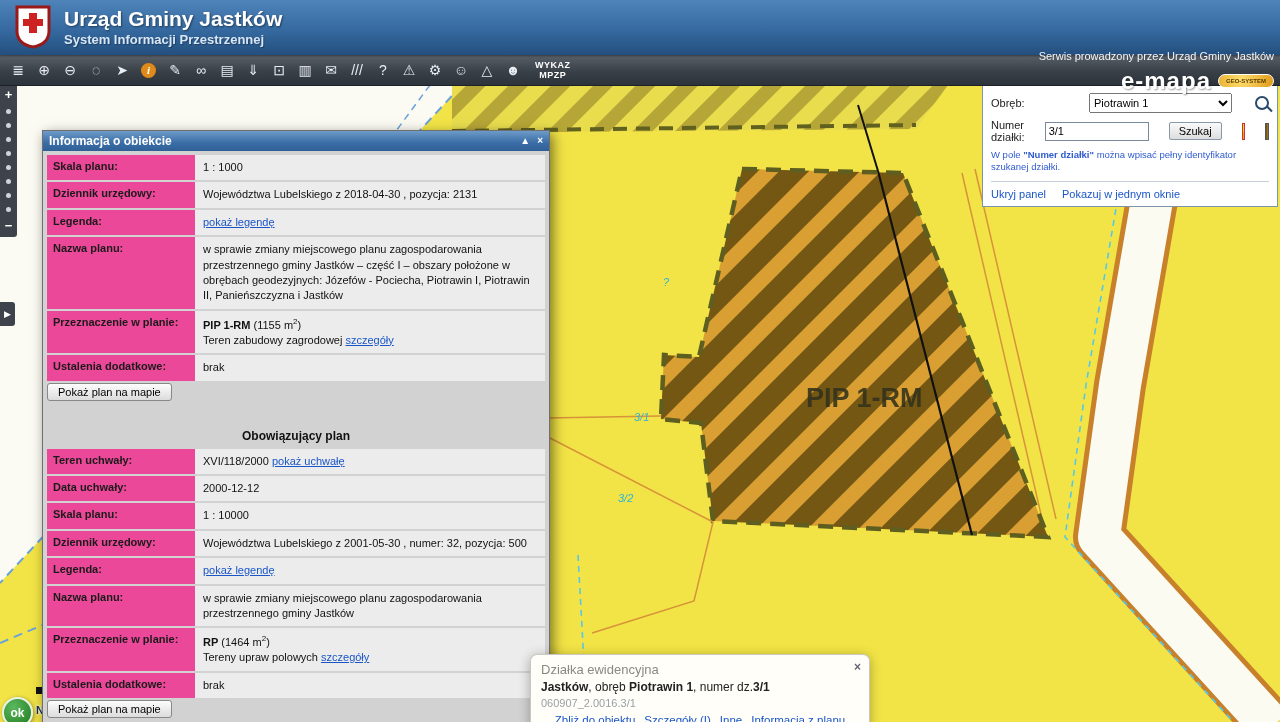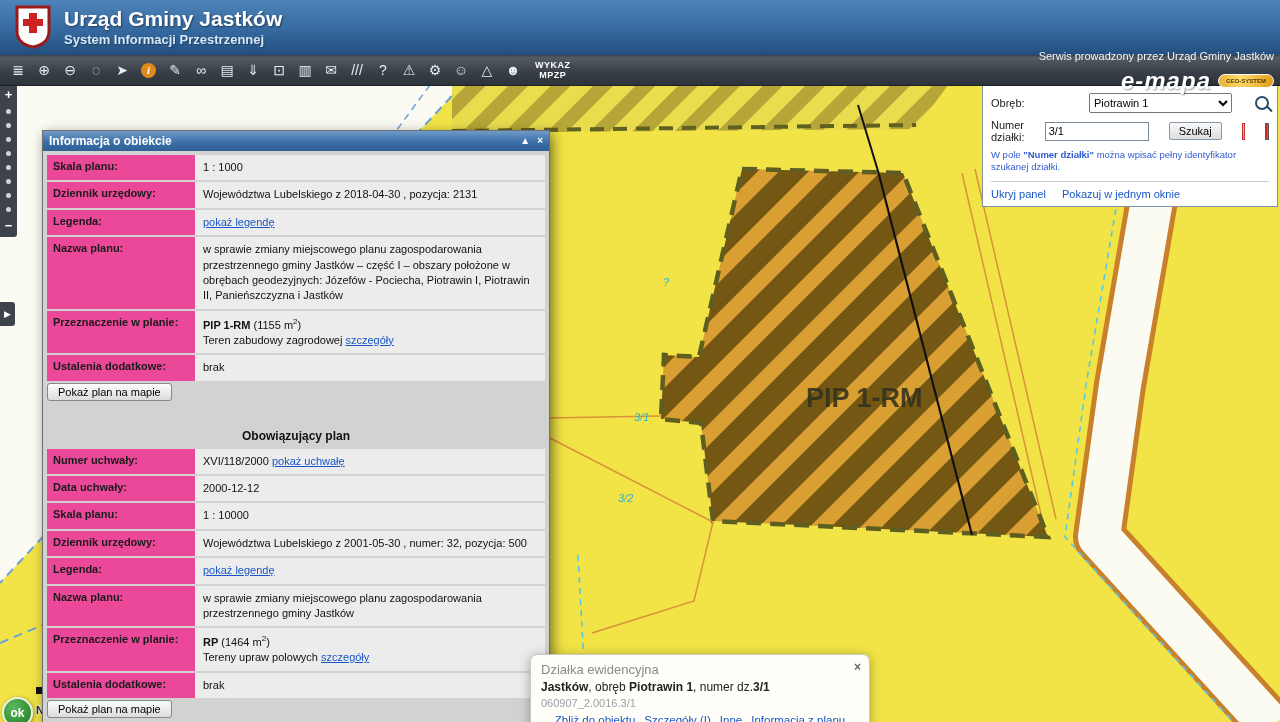--- a/index.html
+++ b/index.html
@@ -10,21 +10,21 @@
   
   .header{position:absolute;left:0;top:0;width:1280px;height:55px;z-index:10;
           background:linear-gradient(180deg,#4e84ba 0%,#35699f 55%,#234f7e 100%);
           box-shadow:0 1px 2px rgba(0,0,0,.4);}
   .brand{display:flex;align-items:center;gap:12px;padding:5px 0 0 14px;}
   .site-title{font-size:21px;font-weight:bold;color:#fff;text-shadow:1px 1px 2px rgba(0,0,0,.45);}
   .site-subtitle{font-size:13px;font-weight:bold;color:#d7e7f8;margin-top:1px;text-shadow:1px 1px 1px rgba(0,0,0,.3);}
   .header-right{position:absolute;right:6px;top:4px;text-align:right;margin-top:46px;}
   .service-note{font-size:11px;color:#f2f6fb;}
   .logo-row{display:flex;align-items:center;justify-content:flex-end;gap:7px;margin-top:5px;}
-  .emapa{font-size:24px;font-weight:bold;color:#fff;letter-spacing:1px;cursor:pointer;text-shadow:1px 1px 2px rgba(0,0,0,.4);font-style:italic;}
+  .emapa{font-size:24px;font-weight:bold;color:#fff;letter-spacing:1px;cursor:pointer;text-shadow:1px 1px 2px rgba(0,0,0,.4);}
   .badge{display:inline-block;padding:3px 7px;border-radius:9px;font-size:6px;font-weight:bold;color:#5a3a00;
          background:radial-gradient(circle at 40% 35%,#ffe070,#e09a18);border:1px solid #fff;}
 
   
   .toolbar{position:absolute;left:0;top:55px;width:1280px;height:30px;z-index:9;
            background:linear-gradient(180deg,#5a6068 0%,#3a4048 55%,#2d333b 100%);
            border-bottom:1px solid #1d2228;display:flex;align-items:center;}
   .tb-icons{display:flex;align-items:center;height:100%;padding-left:6px;gap:2px;}
   .tb-icon{width:24px;text-align:center;color:#e9edf2;font-size:14px;cursor:pointer;user-select:none;}
   .tb-info{background:#e08a1a;border-radius:50%;width:15px;height:15px;line-height:15px;font-size:11px;
@@ -267,21 +267,21 @@
           <div class="dlg-label">Przeznaczenie w planie:</div>
           <div class="dlg-value"><b>PIP 1-RM</b> (1155 m<sup>2</sup>)<br>Teren zabudowy zagrodowej <a class="dlg-link">szczegóły</a></div>
         </div>
         <div class="dlg-row">
           <div class="dlg-label">Ustalenia dodatkowe:</div>
           <div class="dlg-value">brak</div>
         </div>
         <button class="dlg-btn">Pokaż plan na mapie</button>
         <div class="dlg-section">Obowiązujący plan</div>
         <div class="dlg-row">
-          <div class="dlg-label">Numer uchwały:</div>
+          <div class="dlg-label">Teren uchwały:</div>
           <div class="dlg-value">XVI/118/2000 <a class="dlg-link">pokaż uchwałę</a></div>
         </div>
         <div class="dlg-row">
           <div class="dlg-label">Data uchwały:</div>
           <div class="dlg-value">2000-12-12</div>
         </div>
         <div class="dlg-row">
           <div class="dlg-label">Skala planu:</div>
           <div class="dlg-value">1 : 10000</div>
         </div>

